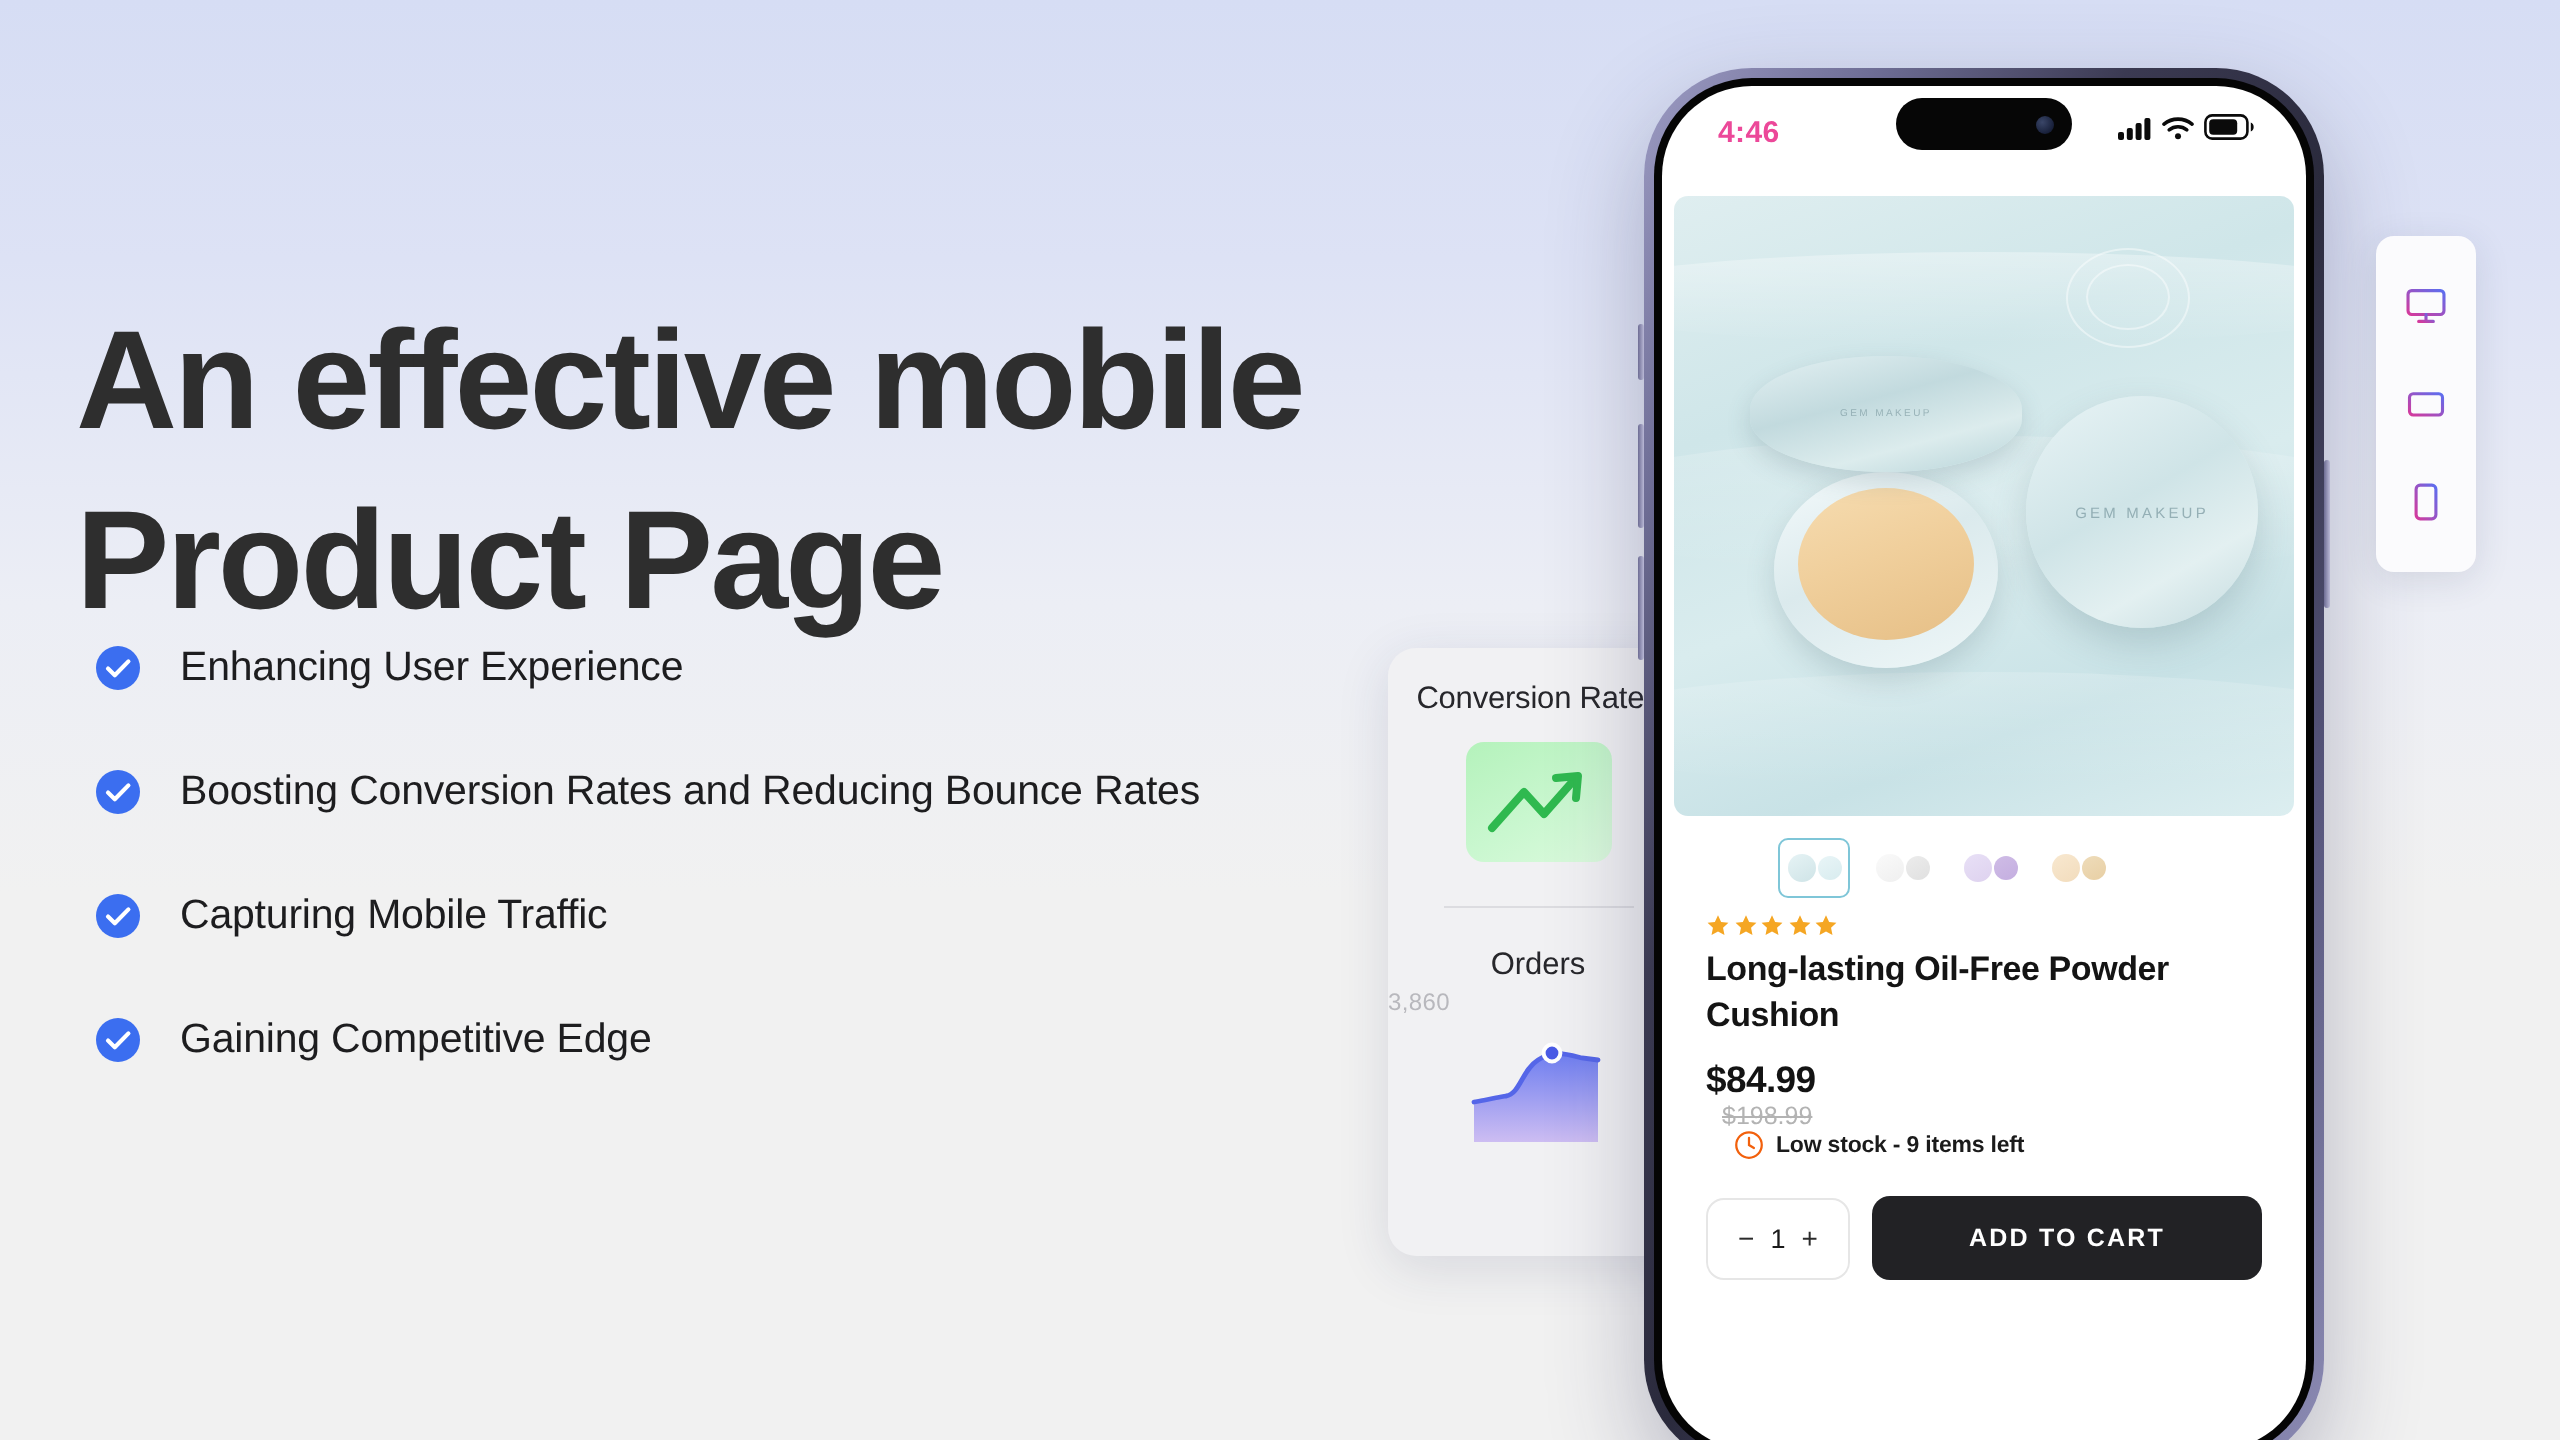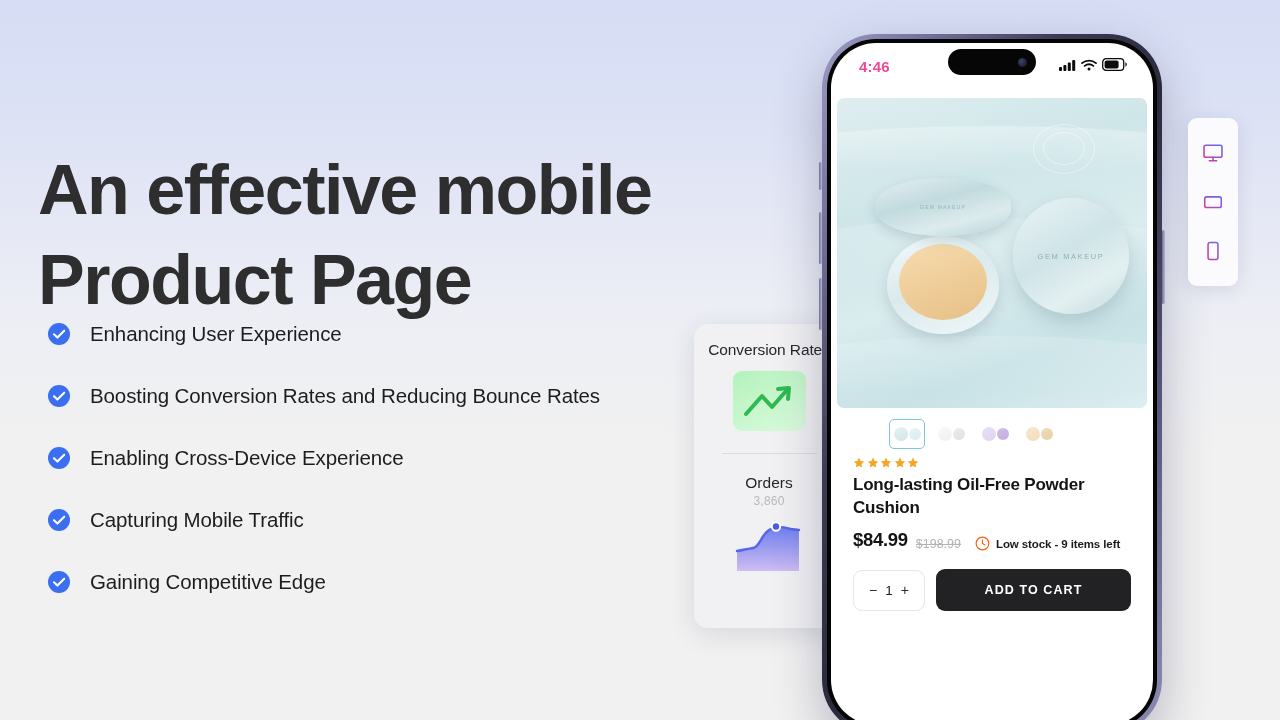--- a/index.html
+++ b/index.html
@@ -43,21 +43,21 @@
     padding:0 14px; letter-spacing:-0.1px;
   }
   .an-chart-green {
     width:73px; height:60px; margin:12px auto 0;
     border-radius:9px;
     background:linear-gradient(150deg,#b4f2bb 0%,#c9f7cf 55%,#dcfade 100%);
     display:flex; align-items:center; justify-content:center;
   }
   .an-divider { width:95px; height:1px; background:#dcdce0; margin:22px auto 0; }
   .an-title2 { text-align:center; font-size:15.5px; color:#27272b; margin-top:20px; }
-  .an-value { text-align:center; font-size:12px; color:#b8b8bd; margin-top:2px; letter-spacing:.2px; }
+  .an-value { font-size:12px; color:#b8b8bd; margin-top:2px; letter-spacing:.2px; }
   .an-chart-blue { width:73px; height:62px; margin:5px auto 0; }
 
   
   .phone {
     position:absolute; left:822px; top:34px; width:340px; height:700px;
     border-radius:54px;
     background:linear-gradient(118deg,#9d9cc4 0%,#6f6e96 16%,#3b3a52 34%,#2a2a3c 52%,#55547a 74%,#8e8db6 100%);
     padding:5px; box-sizing:border-box;
     box-shadow:0 18px 48px rgba(45,48,85,.30);
   }
@@ -146,21 +146,21 @@
   .th-compact { width:14px; height:14px; border-radius:50%; }
   .th-lid { width:12px; height:12px; border-radius:50%; }
 
   
   .info { padding:8px 22px 0 22px; }
   .stars { display:flex; gap:1.5px; margin-bottom:5px; }
   .prod-title {
     font-size:17px; font-weight:700; color:#141414; line-height:1.33;
     letter-spacing:-0.2px; max-width:255px;
   }
-  .price-row { display:flex; align-items:flex-end; margin-top:10px; }
+  .price-row { display:flex; align-items:flex-start; margin-top:10px;flex-direction:column; }
   .price { font-size:18.5px; font-weight:700; color:#131313; letter-spacing:-0.3px; }
   .price-old { font-size:12.5px; color:#b3b3b3; text-decoration:line-through; margin-left:8px; }
   .stock { display:flex; align-items:center; margin-left:14px; }
   .stock-text { font-size:11.5px; font-weight:700; color:#1b1b1b; margin-left:6px; letter-spacing:-0.1px; }
 
   .color-row { display:flex; align-items:center; margin-top:17px; }
   .color-label { font-size:12.5px; color:#171717; margin-right:13px; }
   .swatches { display:flex; gap:13px; align-items:center; }
   .swatch-wrap {
     width:31px; height:31px; border-radius:50%;
@@ -218,29 +218,20 @@
       <span class="bullet-label">Enhancing User Experience</span>
     </li>
     <li class="bullet">
       <span class="check-icon">
         <svg viewBox="0 0 22 22" width="22" height="22">
             <circle cx="11" cy="11" r="11" fill="#3b6ef0"></circle>
             <path d="M6 11.3l3.4 3.3L16.2 7.7" stroke="#fff" stroke-width="2.1" fill="none" stroke-linecap="round" stroke-linejoin="round"></path>
           </svg>
       </span>
       <span class="bullet-label">Boosting Conversion Rates and Reducing Bounce Rates</span>
-    </li>
-    <li class="bullet">
-      <span class="check-icon">
-        <svg viewBox="0 0 22 22" width="22" height="22">
-            <circle cx="11" cy="11" r="11" fill="#3b6ef0"></circle>
-            <path d="M6 11.3l3.4 3.3L16.2 7.7" stroke="#fff" stroke-width="2.1" fill="none" stroke-linecap="round" stroke-linejoin="round"></path>
-          </svg>
-      </span>
-      <span class="bullet-label">Enabling Cross-Device Experience</span>
     </li>
     <li class="bullet">
       <span class="check-icon">
         <svg viewBox="0 0 22 22" width="22" height="22">
             <circle cx="11" cy="11" r="11" fill="#3b6ef0"></circle>
             <path d="M6 11.3l3.4 3.3L16.2 7.7" stroke="#fff" stroke-width="2.1" fill="none" stroke-linecap="round" stroke-linejoin="round"></path>
           </svg>
       </span>
       <span class="bullet-label">Capturing Mobile Traffic</span>
     </li>

